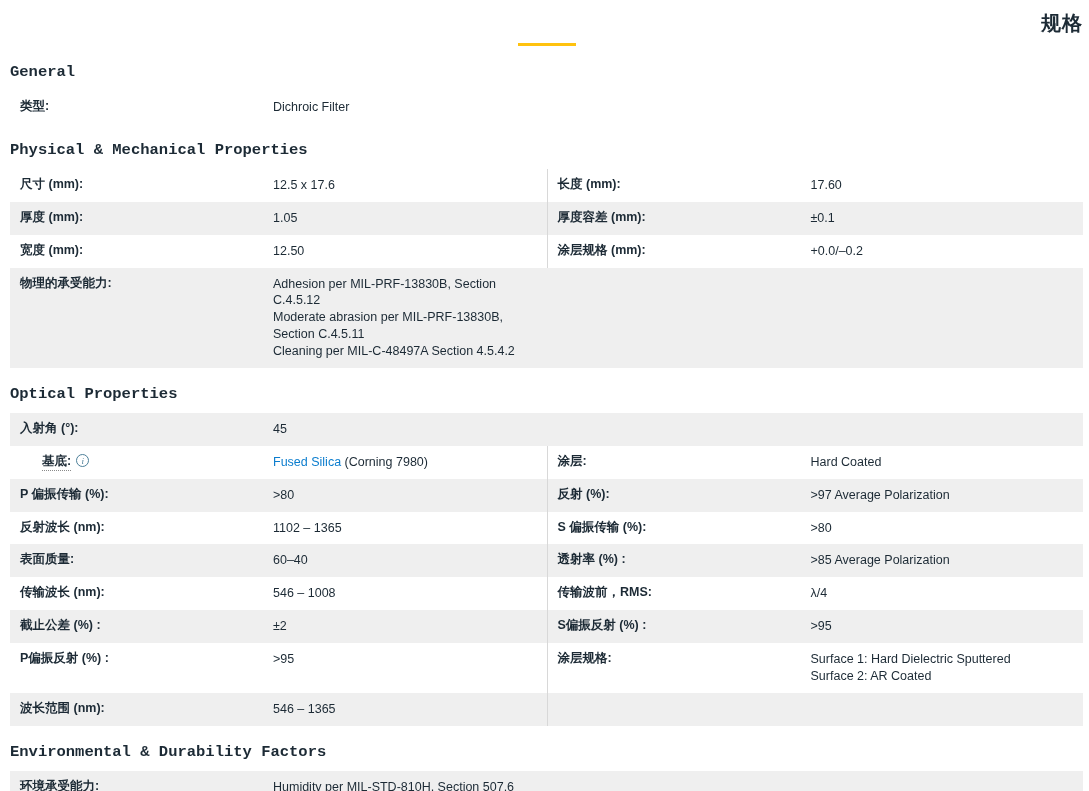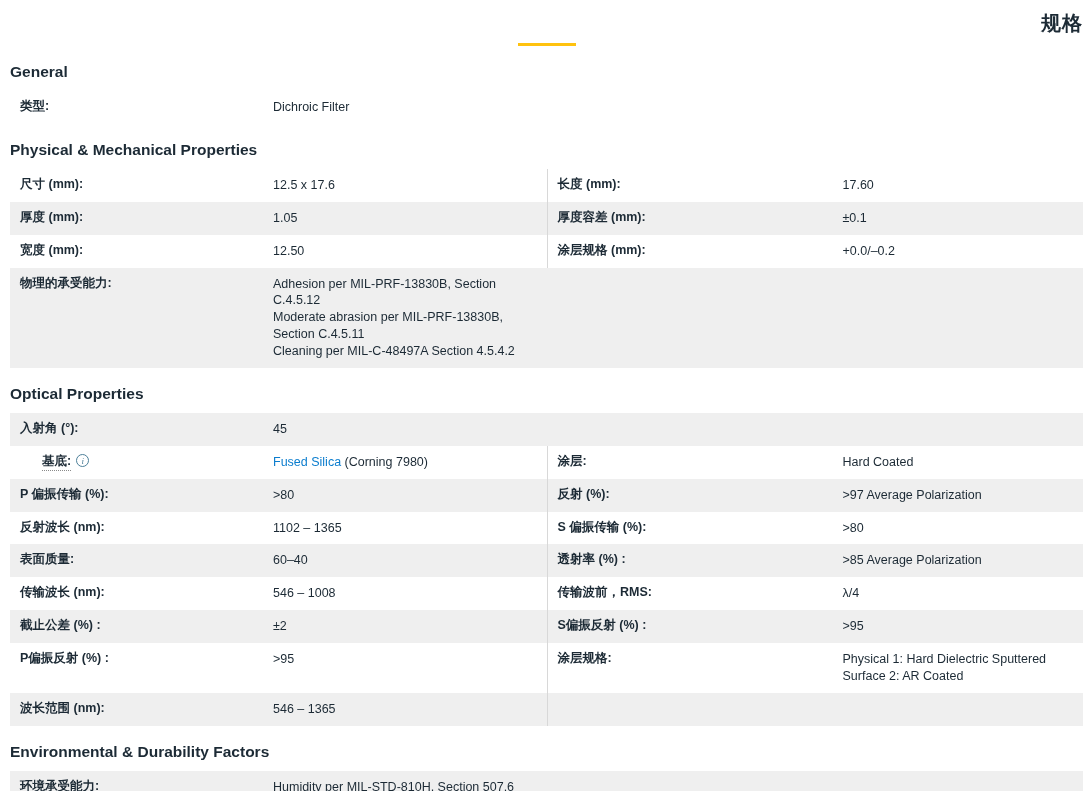--- a/index.html
+++ b/index.html
@@ -30,35 +30,36 @@
   }
   .title-underline{
     width:58px;height:3px;
     background:var(--accent);
     margin:6px auto 12px auto;
   }
   h2{
     font-size:15.5px;
     font-weight:700;
     margin:17px 0 10px 0;
+    font-family:Liberation Mono, monospace;
   }
   .spec-table{width:100%;}
   .spec-row{
     display:flex;
     align-items:stretch;
   }
   .spec-row.shaded{background:var(--stripe);justify-content:space-between;}
   .half{
     flex:1 1 50%;
     display:flex;
     align-items:flex-start;
     padding:8px 0 8px 10px;
     min-height:29px;
   }
-  .half.right.divided{border-left:1px solid var(--divider);gap:32px;}
+  .half.right.divided{border-left:1px solid var(--divider);}
   .spec-label{
     font-weight:700;
     flex:0 0 253px;
     width:253px;
     line-height:1.25;
     padding-right:24px;
   }
   .lbl-text.dotted{
     border-bottom:1px dotted #8a8a8a;
     padding-bottom:2px;
@@ -222,21 +223,21 @@
             </div>
           </div>
           <div class="spec-row">
             <div class="half left">
               <span class="spec-label"><span class="lbl-text">P偏振反射 (%) :</span></span>
               <span class="spec-value">&gt;95</span>
             </div>
             <div class="half right divided">
               <span class="spec-label"><span class="lbl-text">涂层规格:</span></span>
               <div class="spec-value">
-                <div>Physical 1: Hard Dielectric Sputtered</div>
+                <div>Surface 1: Hard Dielectric Sputtered</div>
                 <div>Surface 2: AR Coated</div>
               </div>
             </div>
           </div>
           <div class="spec-row shaded">
             <div class="half left">
               <span class="spec-label"><span class="lbl-text">波长范围 (nm):</span></span>
               <span class="spec-value">546 – 1365</span>
             </div>
             <div class="half right divided"></div>

